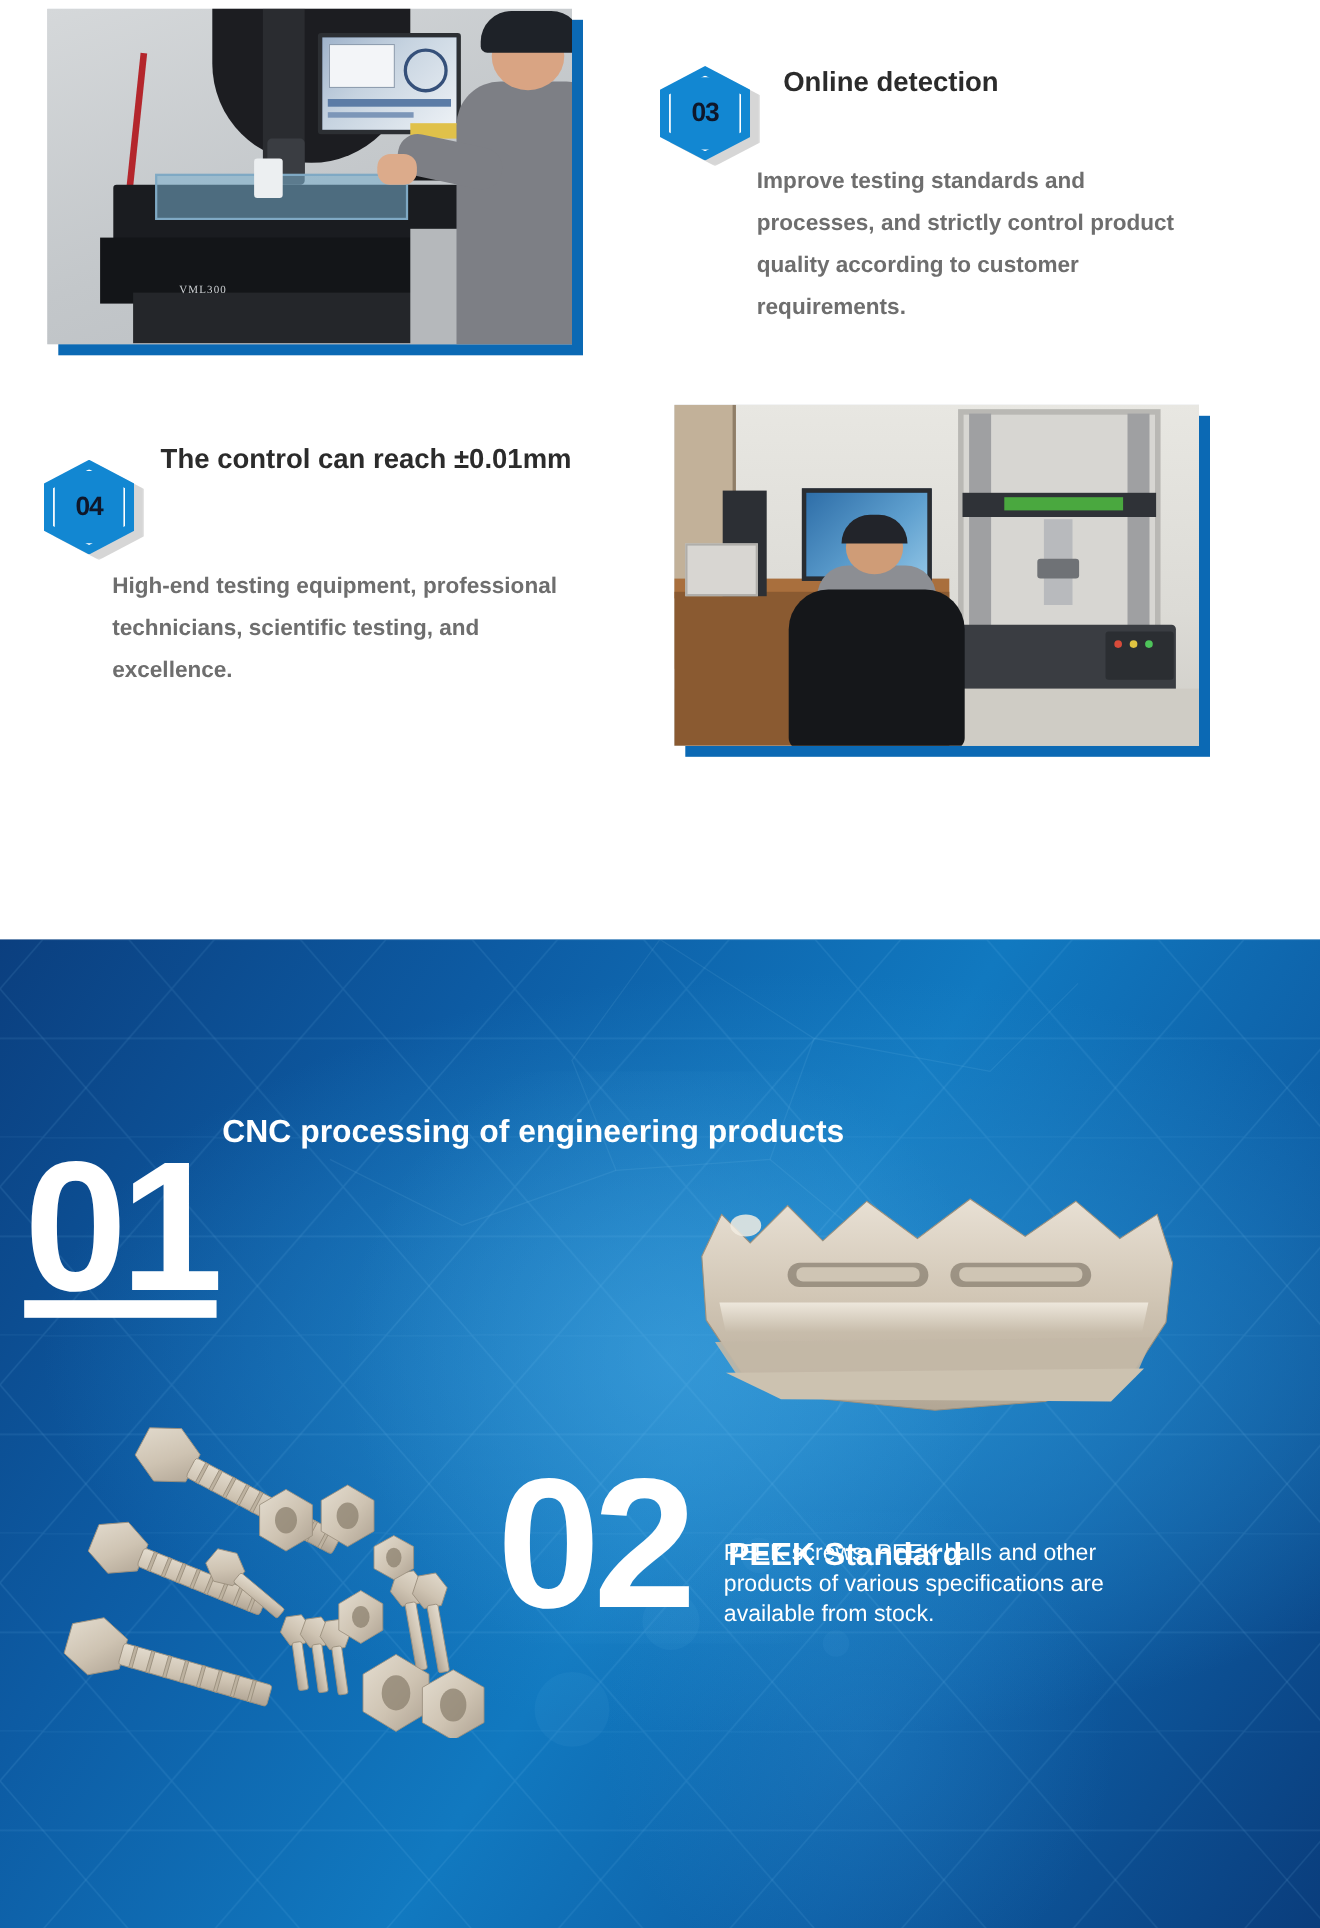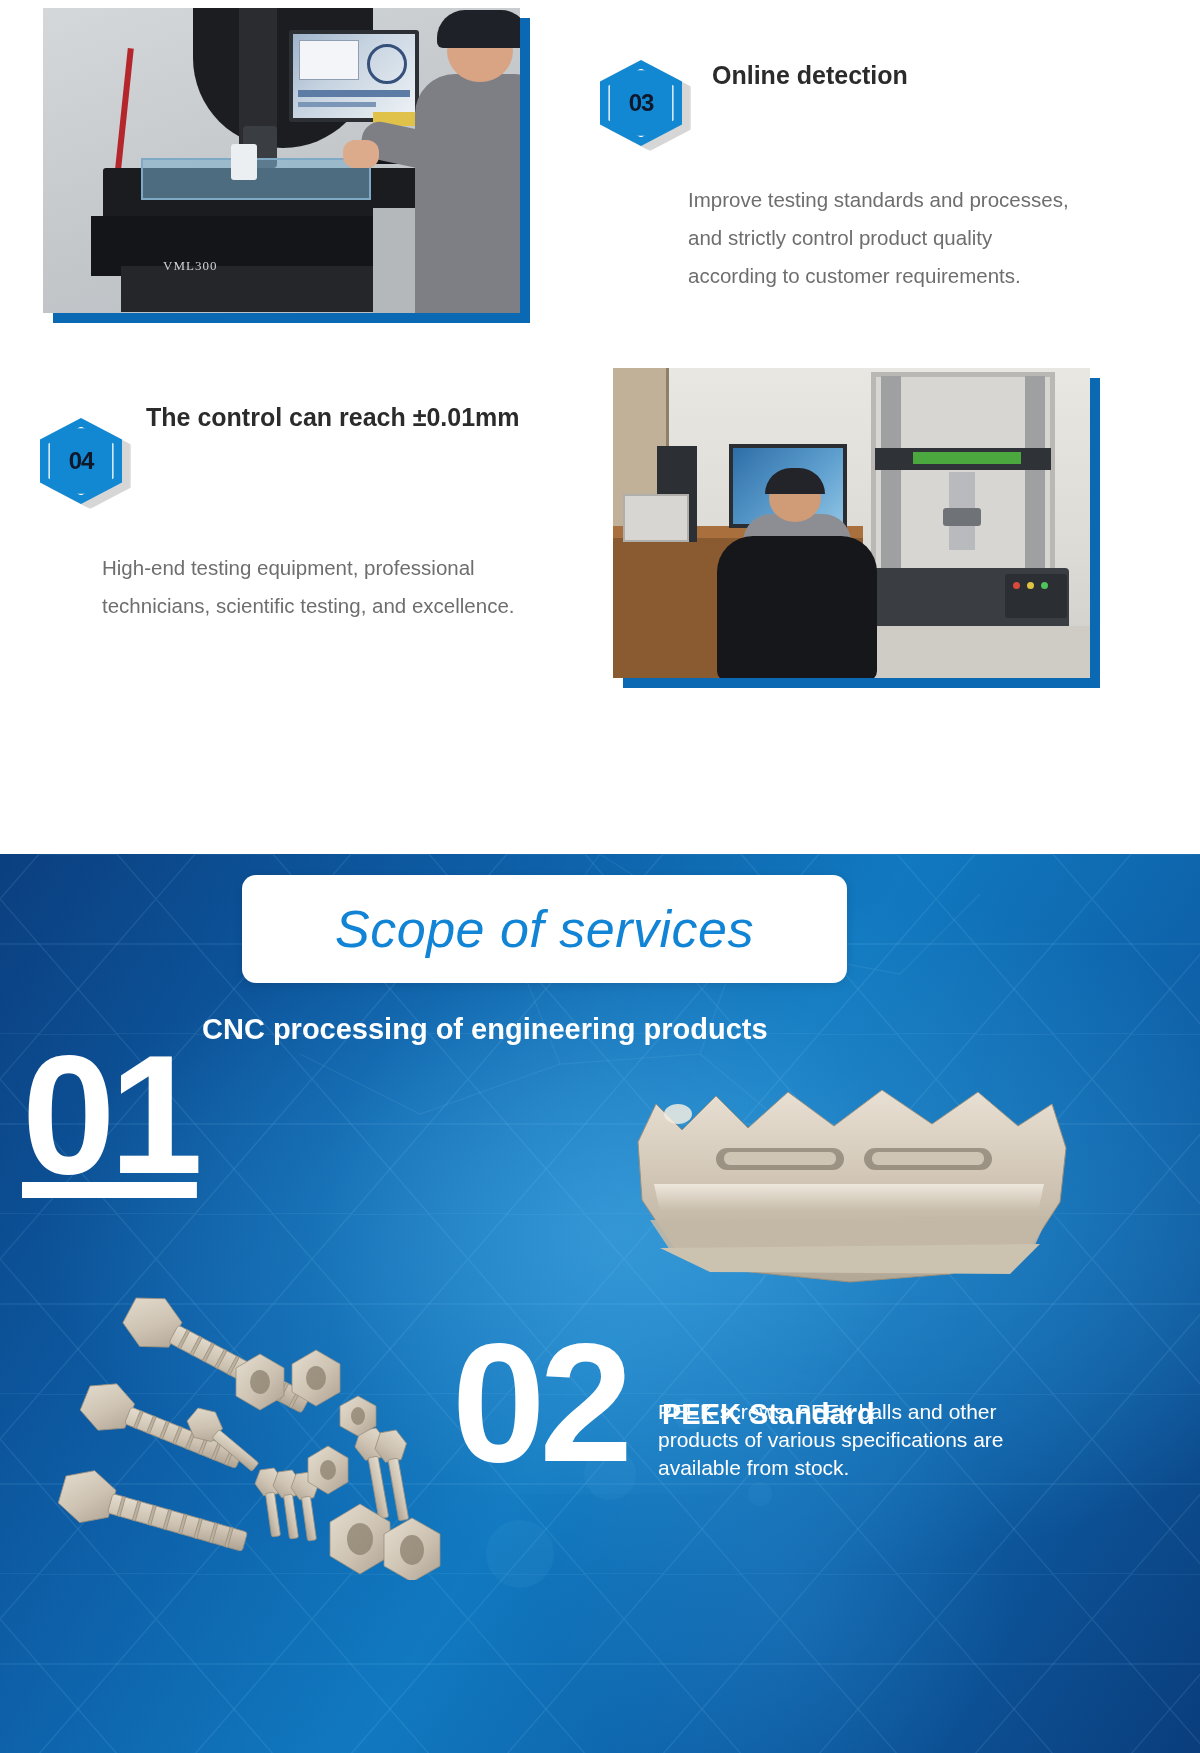--- a/index.html
+++ b/index.html
@@ -52,21 +52,21 @@
   .p1-base2 { position:absolute; left:78px; top:258px; width:300px; height:46px; background:#24262a; }
   .p1-cab { position:absolute; left:330px; top:200px; width:148px; height:105px; background:#b5b8bb; }
   .p1-kbd { position:absolute; left:330px; top:122px; width:92px; height:34px; background:#15171a; border-radius:3px;
             transform: skewX(-12deg); }
   .p1-red { position:absolute; left:78px; top:40px; width:6px; height:130px; background:#b4262c; transform:rotate(6deg); }
   .p1-worker-head { position:absolute; left:404px; top:12px; width:66px; height:62px; background:#d9a483; border-radius:50%; }
   .p1-worker-cap { position:absolute; left:394px; top:2px; width:92px; height:38px; background:#1e2228; border-radius:28px 28px 6px 6px; }
   .p1-worker-body { position:absolute; left:372px; top:66px; width:126px; height:240px; background:#7d7f85; border-radius:40px 26px 0 0; }
   .p1-arm { position:absolute; left:318px; top:120px; width:96px; height:38px; background:#7d7f85; border-radius:18px; transform:rotate(12deg); }
   .p1-hand { position:absolute; left:300px; top:132px; width:36px; height:28px; background:#dcab8b; border-radius:12px; }
-  .p1-label { position:absolute; left:120px; top:250px; color:#cfd2d5; font-size:13px; letter-spacing:1px; font-family:"Liberation Serif",serif; }
+  .p1-label { position:absolute; left:120px; top:250px; color:#cfd2d5; font-size:10px; letter-spacing:1px; font-family:"Liberation Serif",serif; }
   .p1-yellow { position:absolute; left:330px; top:104px; width:44px; height:14px; background:#e0c14a; }
 
   .p2-wall { position:absolute; inset:0; background:linear-gradient(180deg,#e8e7e2 0%,#dcdbd6 60%,#cfcdc7 100%); }
   .p2-door { position:absolute; left:0; top:0; width:56px; height:240px; background:#c2b199; border-right:3px solid #8f7e68; }
   .p2-machine-frame { position:absolute; left:258px; top:4px; width:184px; height:246px; background:#d7d6d2; border:5px solid #b9b8b4; }
   .p2-machine-col-l { position:absolute; left:268px; top:8px; width:20px; height:240px; background:#9fa0a2; }
   .p2-machine-col-r { position:absolute; left:412px; top:8px; width:20px; height:240px; background:#9fa0a2; }
   .p2-crosshead { position:absolute; left:262px; top:80px; width:176px; height:22px; background:#2f3237; }
   .p2-green { position:absolute; left:300px; top:84px; width:108px; height:12px; background:#4aa83f; }
   .p2-grip { position:absolute; left:336px; top:104px; width:26px; height:78px; background:#b8babd; }
@@ -106,23 +106,22 @@
     color: #0f172a; font-size: 24px; font-weight: 700; letter-spacing: -1px;
     font-family: "Liberation Sans", sans-serif;
   }
 
   
   .feature-title {
     color: #2b2b2b; font-size: 25px; font-weight: 700; line-height: 1.42;
     font-family: "Liberation Sans", sans-serif;
   }
   .feature-body {
-    color: #6e6e6e; font-size: 20.5px; line-height: 1.85; font-weight: 400;
+    color: #6e6e6e; font-size: 20.5px; line-height: 1.85; font-weight: 700;
     font-family: "Liberation Sans", sans-serif;
-    margin-top: 35px;
   }
 
   #block-03 { position: absolute; left: 600px; top: 58px; width: 470px; }
   #block-03 .hex-badge { left: 0; top: 2px; }
   #block-03 .txt { position: absolute; left: 112px; top: 0; width: 380px; }
   #block-03 .feature-body { position: absolute; left: 88px; top: 88px; width: 390px; }
 
   #block-04 { position: absolute; left: 40px; top: 400px; width: 500px; }
   #block-04 .hex-badge { left: 0; top: 18px; }
   #block-04 .txt { position: absolute; left: 106px; top: 0; width: 400px; }
@@ -302,23 +301,20 @@
       <g fill="rgba(130,200,245,.16)">
         <circle cx="690" cy="560" r="16"></circle>
         <circle cx="610" cy="620" r="26"></circle>
         <circle cx="520" cy="700" r="34"></circle>
         <circle cx="760" cy="640" r="12"></circle>
       </g>
     </svg>
     <div class="glow-a"></div>
     <div class="glow-b"></div>
 
-    <div class="title-card">
-      <div class="title-text">Scope of services</div>
-    </div>
   </div>
 
   <div class="big-num" id="num-01">01</div>
   <div class="svc-title" id="svc1-title">CNC processing of engineering products</div>
 
   <div id="prod-1">
     <svg viewBox="0 0 460 250" width="460" height="250">
       <defs>
         <linearGradient id="pg1" x1="0" y1="0" x2="0" y2="1">
           <stop offset="0%" stop-color="#e8e0d4"></stop>

